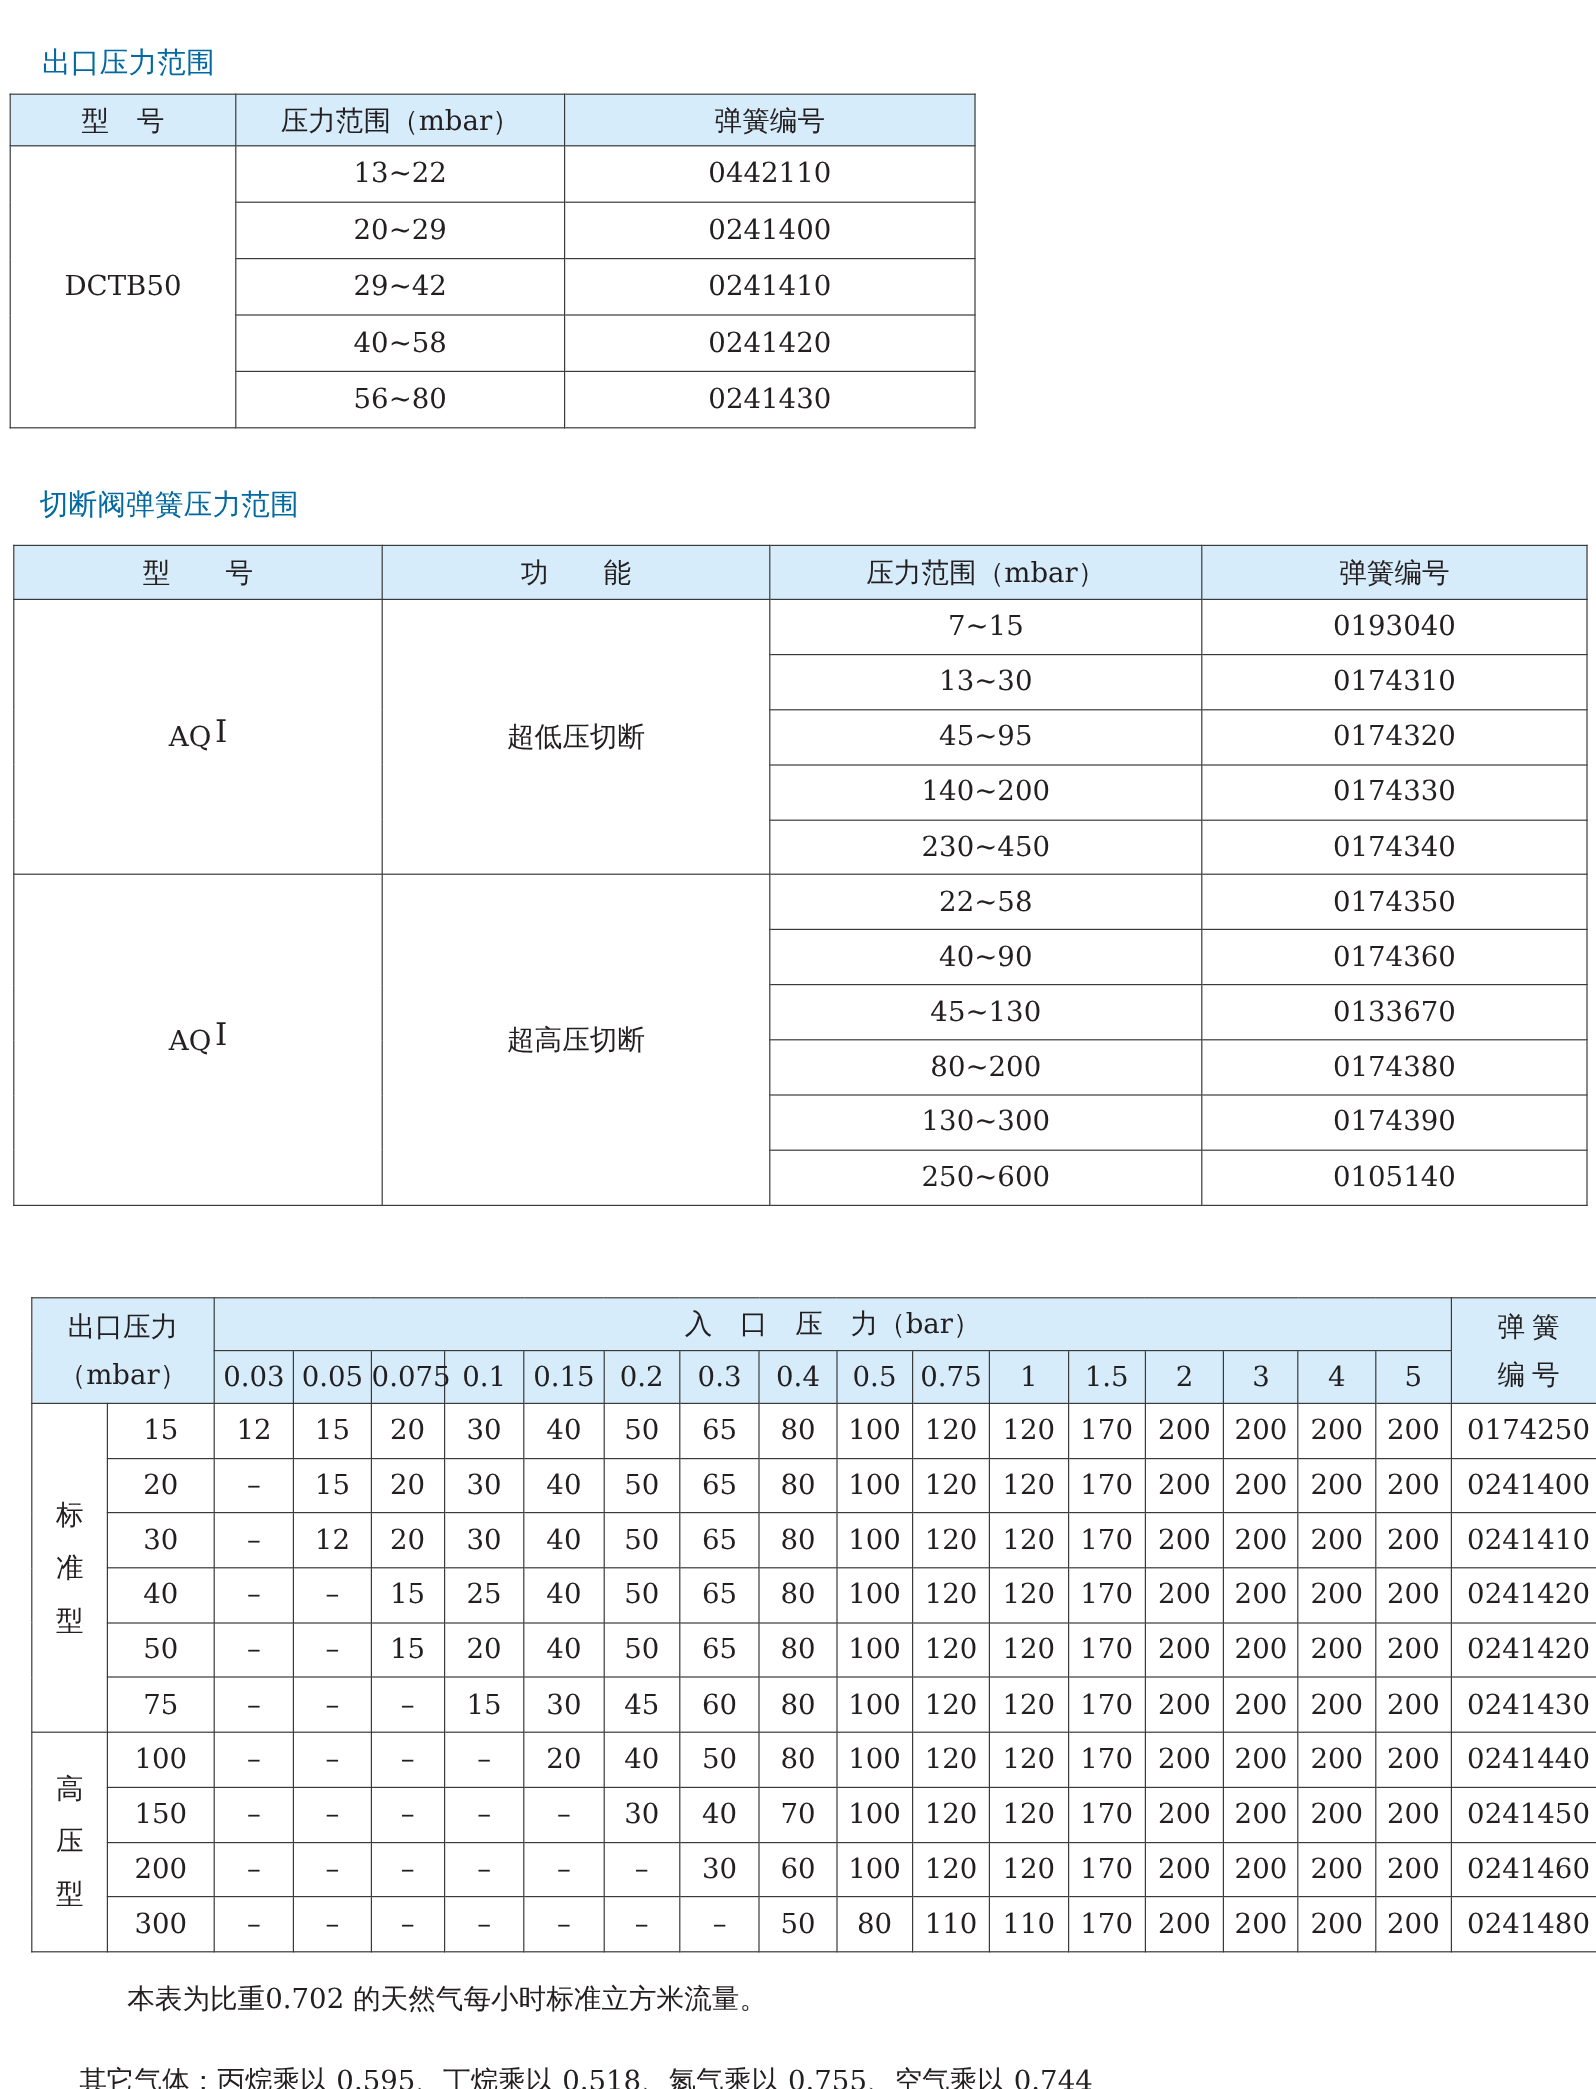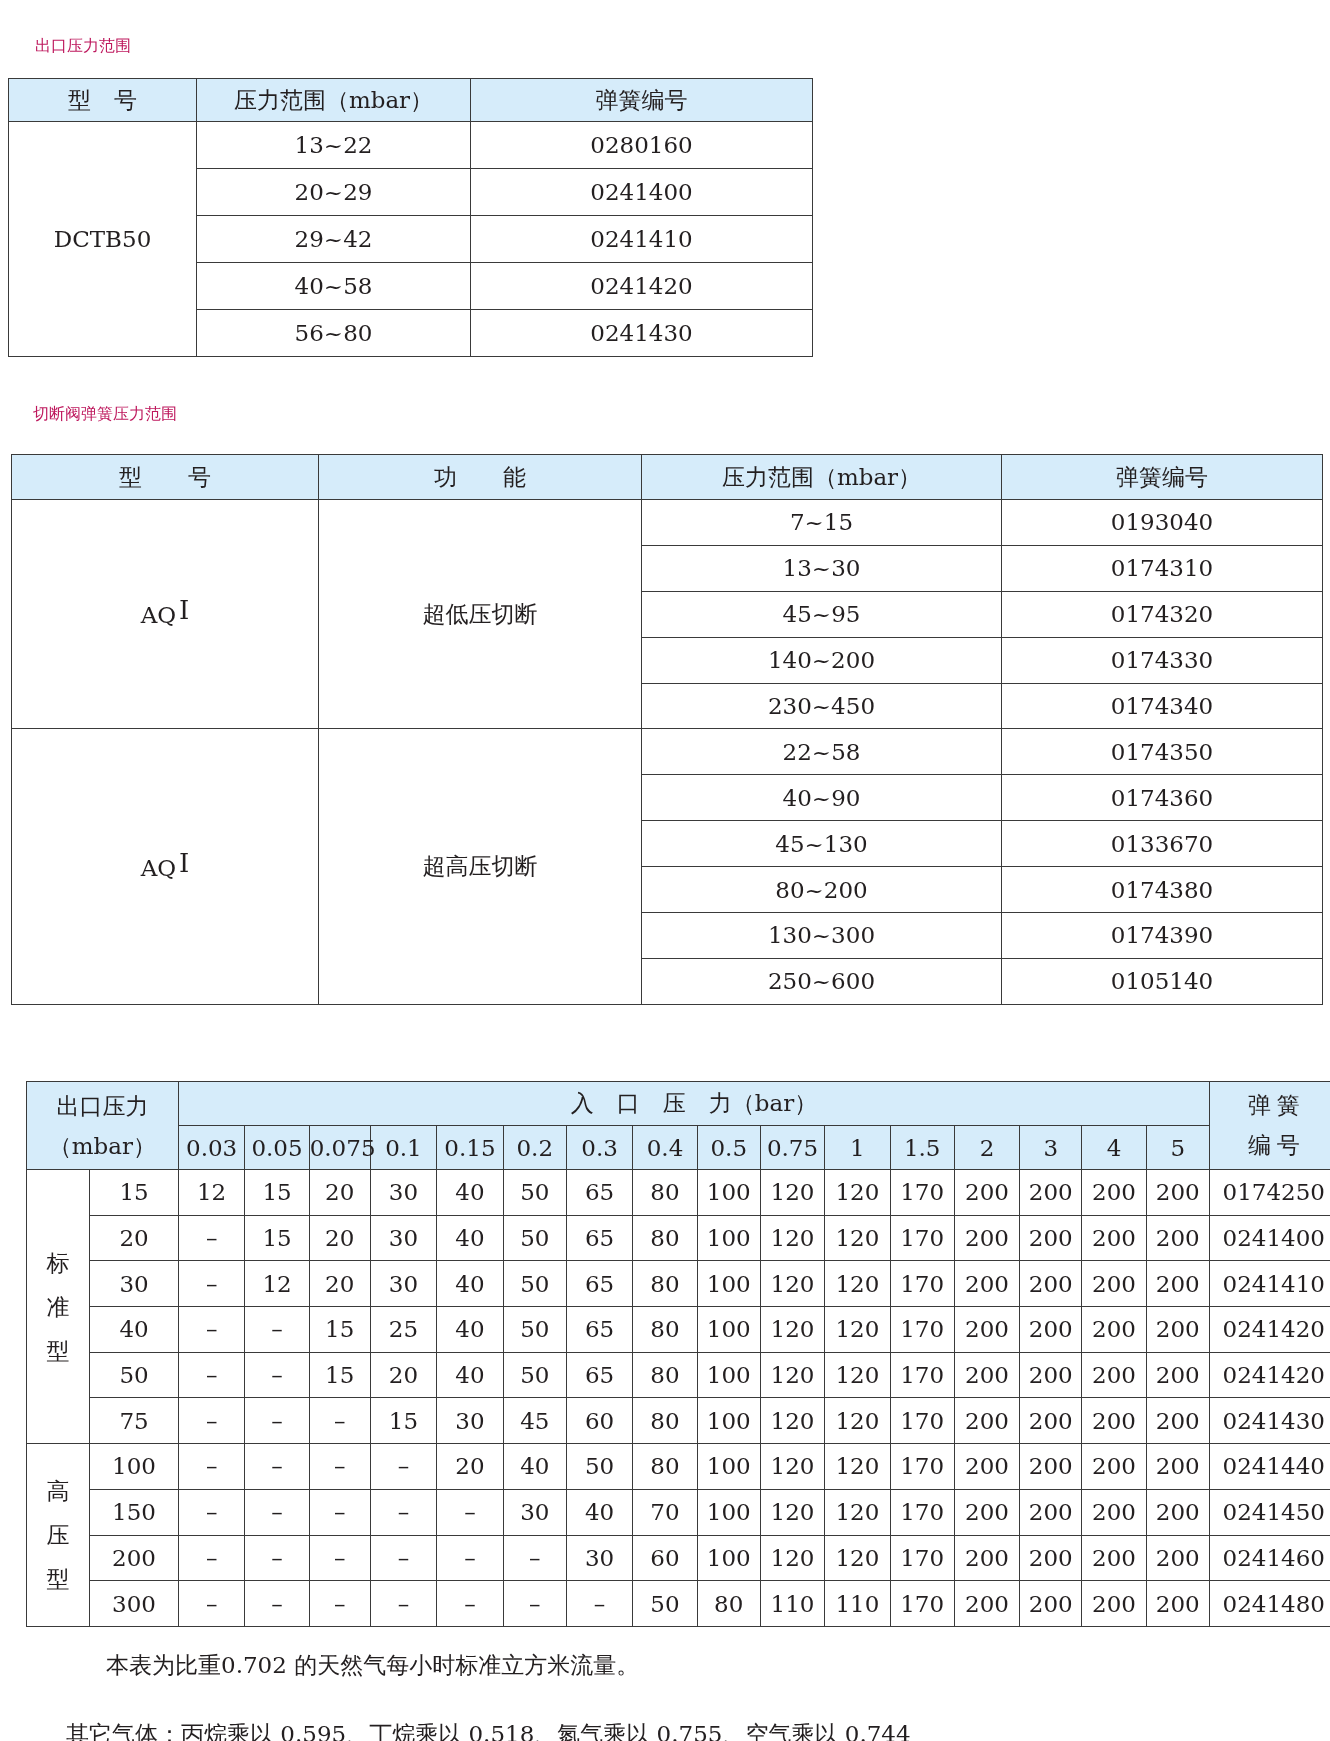--- a/index.html
+++ b/index.html
@@ -1,19 +1,19 @@
 <!DOCTYPE html>
 <html><head>
 <meta charset="utf-8">
 <style>
   html, body { margin:0; padding:0; background:#ffffff; }
   body { width:1330px; height:1741px; position:relative; overflow:hidden;
          font-family:"DejaVu Serif","Liberation Serif",serif; color:#231f20; }
   .section-title { position:absolute; font-family:"DejaVu Sans","Liberation Sans",sans-serif;
-         font-size:16px; color:#be185d; letter-spacing:0px; }
+         font-size:24px; color:#0369a1; letter-spacing:0px; }
   table { position:absolute; border-collapse:collapse; table-layout:fixed; }
   td, th { border:1.5px solid #3a3a3a; text-align:center; vertical-align:middle; padding:0;
          font-weight:normal; font-size:23px; }
   th { background:#d6ecfa; }
   .t3 td, .t3 th { font-size:23px; }
   .vertical { line-height:44px; }
   .note { position:absolute; font-size:23px; left:66px; }
   .sup { font-size:26px; position:relative; top:-4px; margin-left:3px; }
 </style>
 </head>
@@ -31,21 +31,21 @@
     <tr style="height:43px">
       <th>型　号</th>
       <th>压力范围（mbar）</th>
       <th>弹簧编号</th>
     </tr>
   </thead>
   <tbody id="t1-body">
       <tr style="height: 47px;">
         <td rowspan="5">DCTB50</td>
         <td>13~22</td>
-        <td>0280160</td>
+        <td>0442110</td>
       </tr>
       <tr style="height: 47px;">
         <td>20~29</td>
         <td>0241400</td>
       </tr>
       <tr style="height: 47px;">
         <td>29~42</td>
         <td>0241410</td>
       </tr>
       <tr style="height: 47px;">

